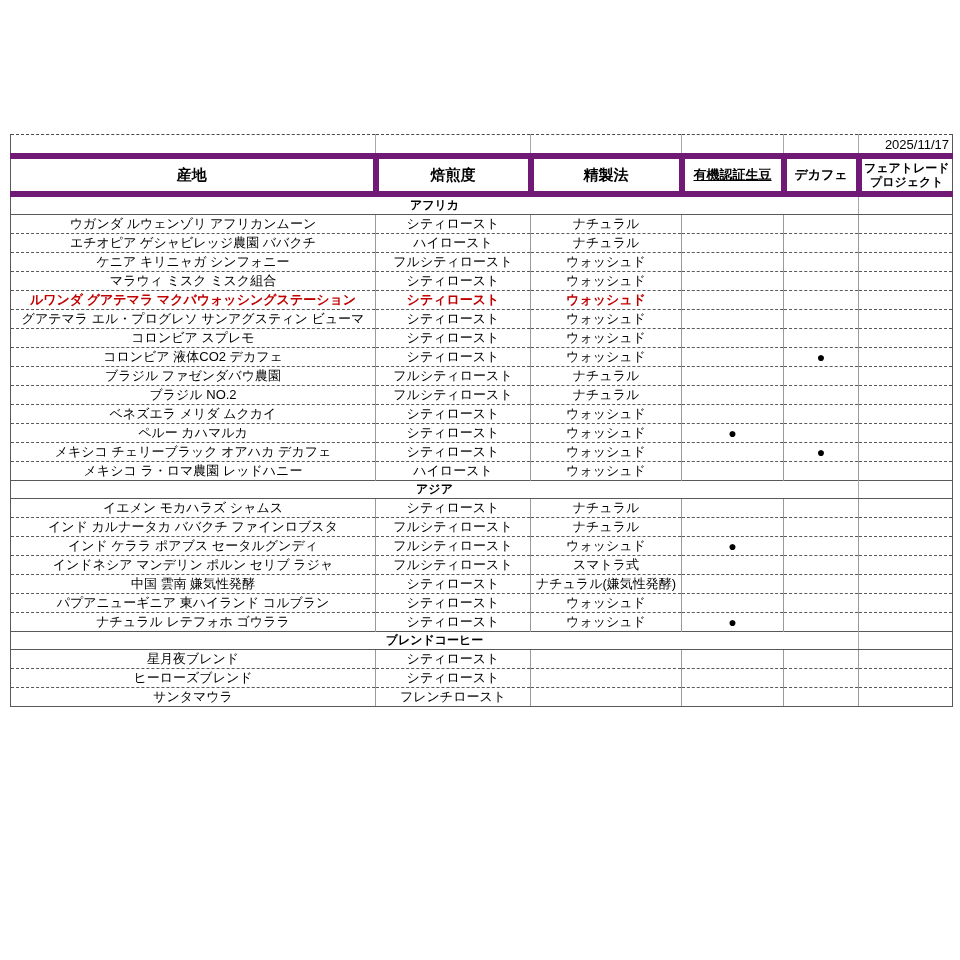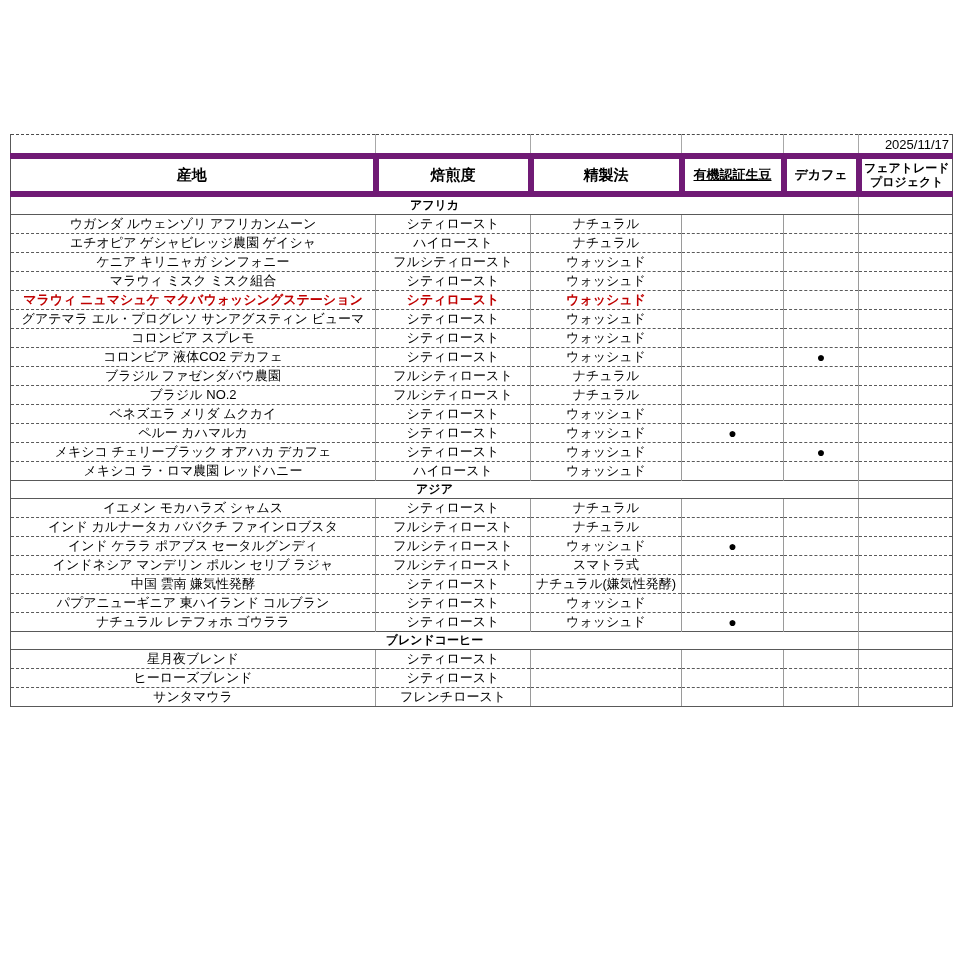--- a/index.html
+++ b/index.html
@@ -99,21 +99,21 @@
         </tr>
         <tr class="data">
           <td>ウガンダ ルウェンゾリ アフリカンムーン</td>
           <td>シティロースト</td>
           <td>ナチュラル</td>
           <td></td>
           <td></td>
           <td></td>
         </tr>
         <tr class="data">
-          <td>エチオピア ゲシャビレッジ農園 ゲイシャ</td>
+          <td>エチオピア ゲシャビレッジ農園 ババクチ</td>
           <td>ハイロースト</td>
           <td>ナチュラル</td>
           <td></td>
           <td></td>
           <td></td>
         </tr>
         <tr class="data">
           <td>ケニア キリニャガ シンフォニー</td>
           <td>フルシティロースト</td>
           <td>ウォッシュド</td>
@@ -123,21 +123,21 @@
         </tr>
         <tr class="data">
           <td>マラウィ ミスク ミスク組合</td>
           <td>シティロースト</td>
           <td>ウォッシュド</td>
           <td></td>
           <td></td>
           <td></td>
         </tr>
         <tr class="data red">
-          <td>マラウィ ニュマシュケ マクバウォッシングステーション</td>
+          <td>ルワンダ グアテマラ マクバウォッシングステーション</td>
           <td>シティロースト</td>
           <td>ウォッシュド</td>
           <td></td>
           <td></td>
           <td></td>
         </tr>
         <tr class="data">
           <td>グアテマラ エル・プログレソ サンアグスティン ビューマ</td>
           <td>シティロースト</td>
           <td>ウォッシュド</td>

